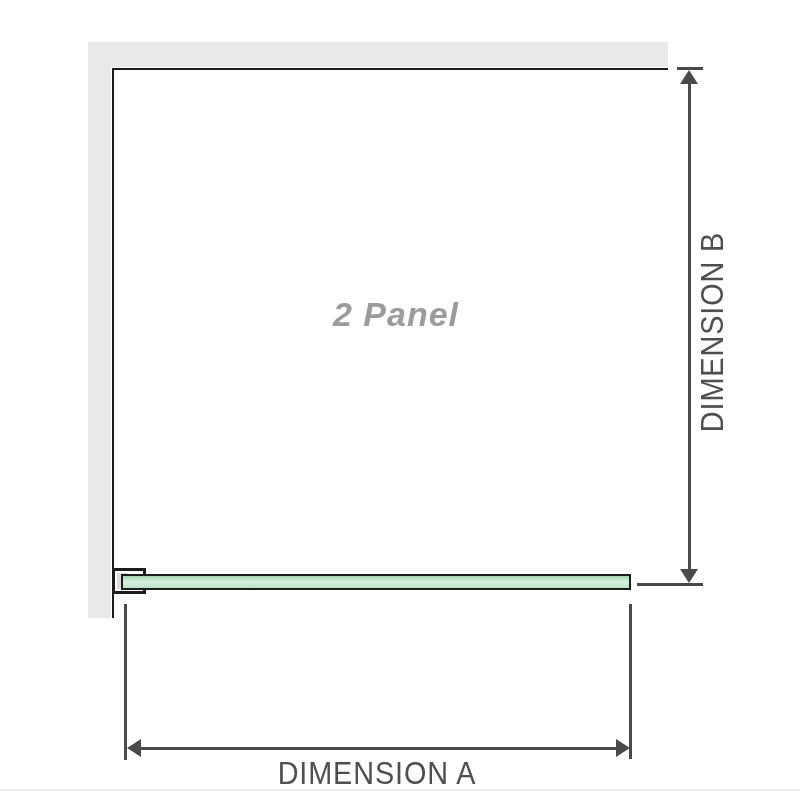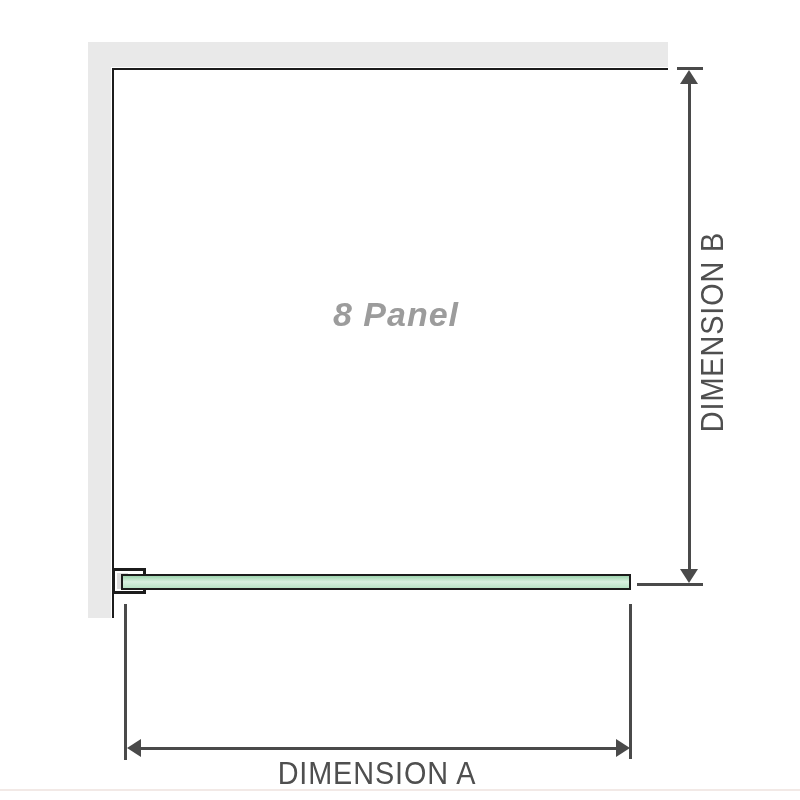--- a/index.html
+++ b/index.html
@@ -115,21 +115,21 @@
 <body>
 
 <div class="canvas" style="--background: #ffffff; --wall: #e9e9e9; --outline: #1c1c1c; --dimension: #4a4a4a; --label: #9c9c9c; --dim-label: #4f4f4f; --glass-fill: #b9e3c6; --glass-highlight: #d9f0e0; --glass-edge: #9ed4ae; --bracket-fill: #dcdcdc; --footer-divider: #f2e9e6;">
 
   <div class="abs wall-top"></div>
   <div class="abs wall-left"></div>
 
   <div class="abs panel-top-edge"></div>
   <div class="abs panel-left-edge"></div>
 
-  <div class="abs panel-label">8 Panel</div>
+  <div class="abs panel-label">2 Panel</div>
 
   <div class="abs bracket"></div>
   <div class="abs bracket-insert"></div>
   <div class="abs glass"></div>
 
   <div class="abs dim dim-b-top-tick"></div>
   <div class="abs arrow arrow-up"></div>
   <div class="abs dim dim-b-line"></div>
   <div class="abs arrow arrow-down"></div>
   <div class="abs dim dim-b-bottom-tick"></div>

